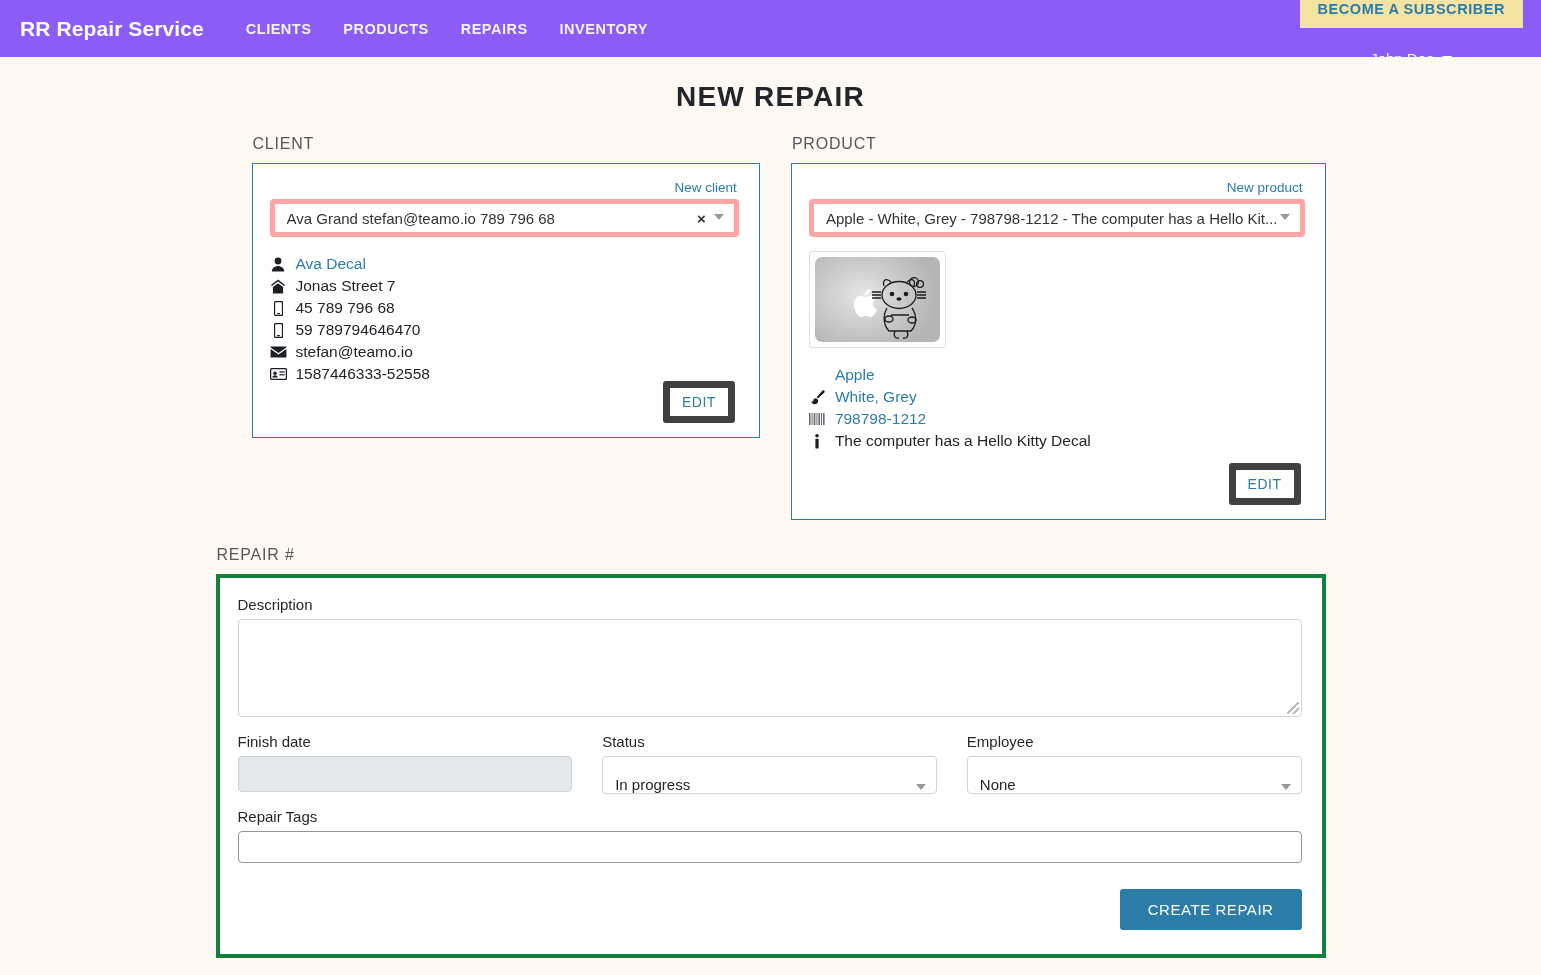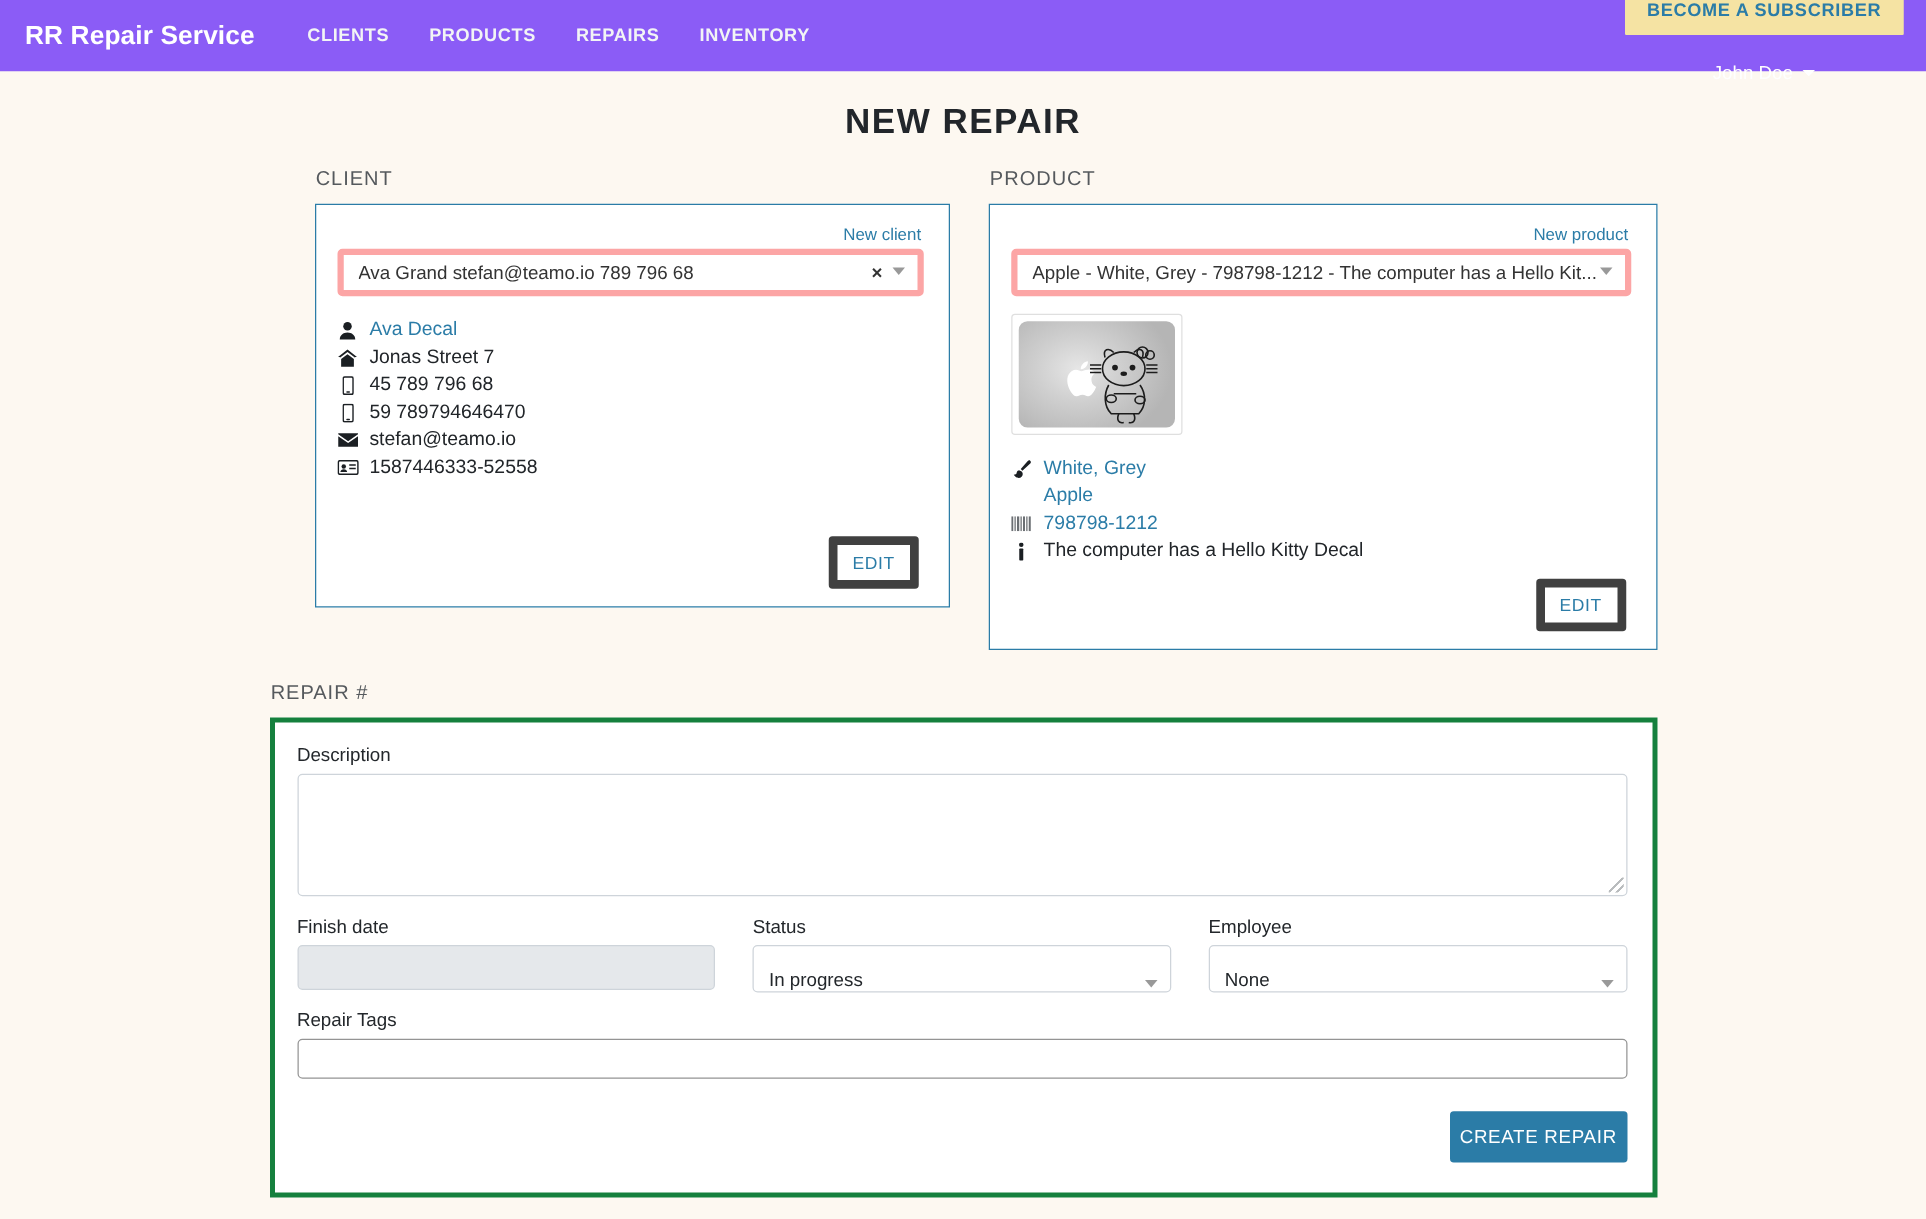--- a/index.html
+++ b/index.html
@@ -92,21 +92,21 @@
     margin-bottom: 10px;
     padding-left: 1px;
   }
 
   .card {
     border: 1px solid #2b7ca7;
     background: #ffffff;
     padding: 16px 20px 14px 17px;
     position: relative;
   }
-  .card-client { height: 323px; }
+  .card-client { height: 275px; }
   .card-product { height: 357px; }
 
   .new-link {
     text-align: right;
     font-size: 13.5px;
     color: #2b7ca7;
     cursor: pointer;
     margin-bottom: 4px;
     padding-right: 2px;
   }
@@ -266,21 +266,21 @@
     width: 100%;
   }
   .create-row { display: flex; justify-content: flex-end; margin-top: 26px; }
   .create-btn {
     background: #2b7ca7;
     border: none;
     color: #fff;
     font-family: inherit;
     font-size: 15px;
     letter-spacing: .55px;
-    padding: 12px 8px;
+    padding: 12px 28px;
     border-radius: 3px;
     cursor: pointer;
   }
 </style>
 </head>
 <body>
 
 <div class="navbar">
   <div class="brand">RR Repair Service</div>
   <div class="nav-links">
@@ -419,32 +419,32 @@
                 <path d="M26 52 C 28 57, 26 60, 22 59"></path>
                 <ellipse cx="8" cy="40" rx="4" ry="3"></ellipse>
                 <ellipse cx="31" cy="41" rx="4" ry="3"></ellipse>
               </g>
             </svg>
           </div>
         </div>
 
         <div class="info-list">
           <div class="info-row link-row">
+            <span class="ico"></span>
+            <span class="txt">Apple</span>
+          </div>
+
+          <div class="info-row link-row">
             <span class="ico">
               <svg width="15" height="15" viewBox="0 0 15 15">
                   <path d="M14.3 0.7c-0.6-0.6-1.5-0.5-2.1 0.1L6.6 7.2l1.3 1.3 6.3-5.7c0.6-0.6 0.7-1.5 0.1-2.1z" fill="#1b1f23"></path>
                   <path d="M5.5 8.2C4.3 8.2 3.3 9.2 3.3 10.4c0 1-1.1 1.3-2.3 1.3 0.8 1.4 2.3 2.6 3.9 2.6 2 0 3.3-1.4 3.3-3.2 0-1.4-1.1-2.5-2.4-2.5z" fill="#1b1f23"></path>
                 </svg>
             </span>
             <span class="txt">White, Grey</span>
-          </div>
-
-          <div class="info-row link-row">
-            <span class="ico"></span>
-            <span class="txt">Apple</span>
           </div>
 
           <div class="info-row link-row">
             <span class="ico">
               <svg width="16" height="12" viewBox="0 0 16 12">
                   <g fill="#6b6f73">
                     <rect x="0" y="0" width="1.6" height="12"></rect>
                     <rect x="2.6" y="0" width="1" height="12"></rect>
                     <rect x="4.6" y="0" width="1.8" height="12"></rect>
                     <rect x="7.4" y="0" width="1" height="12"></rect>

